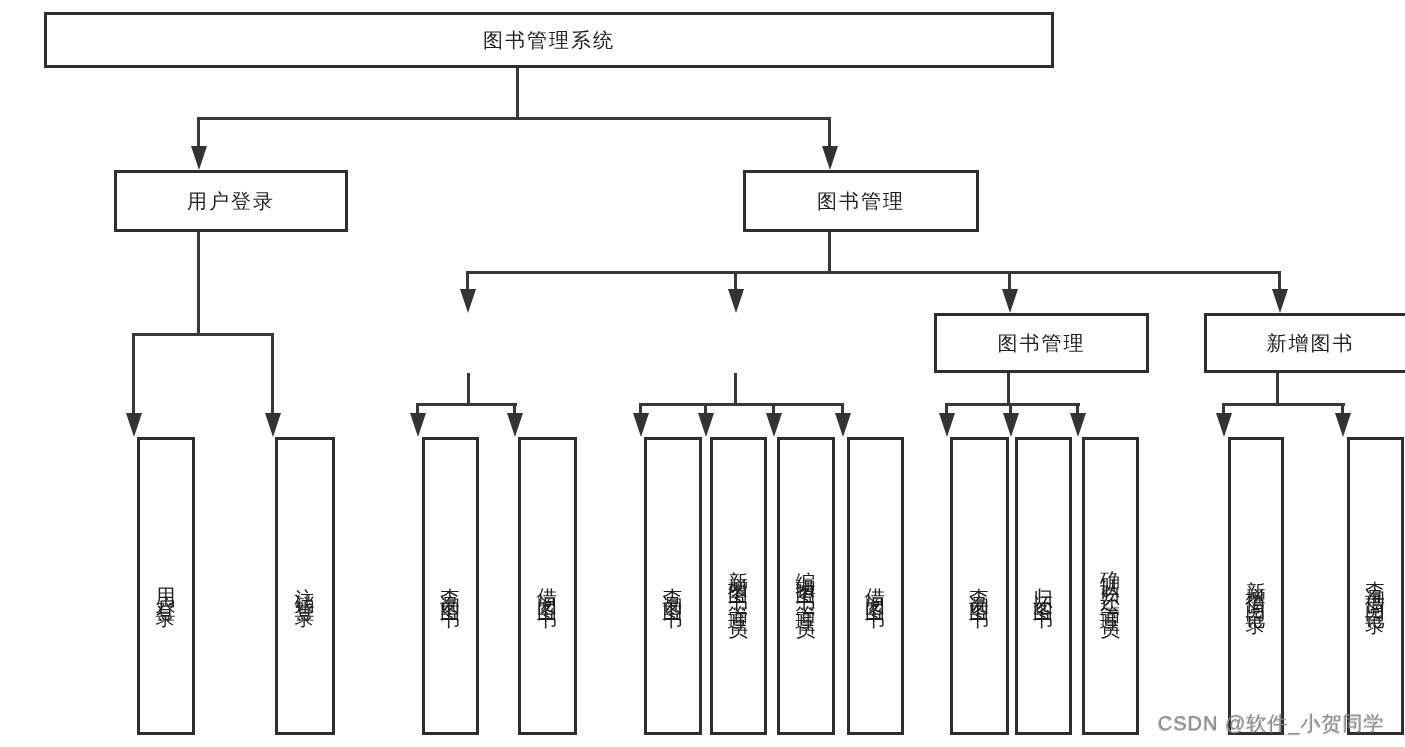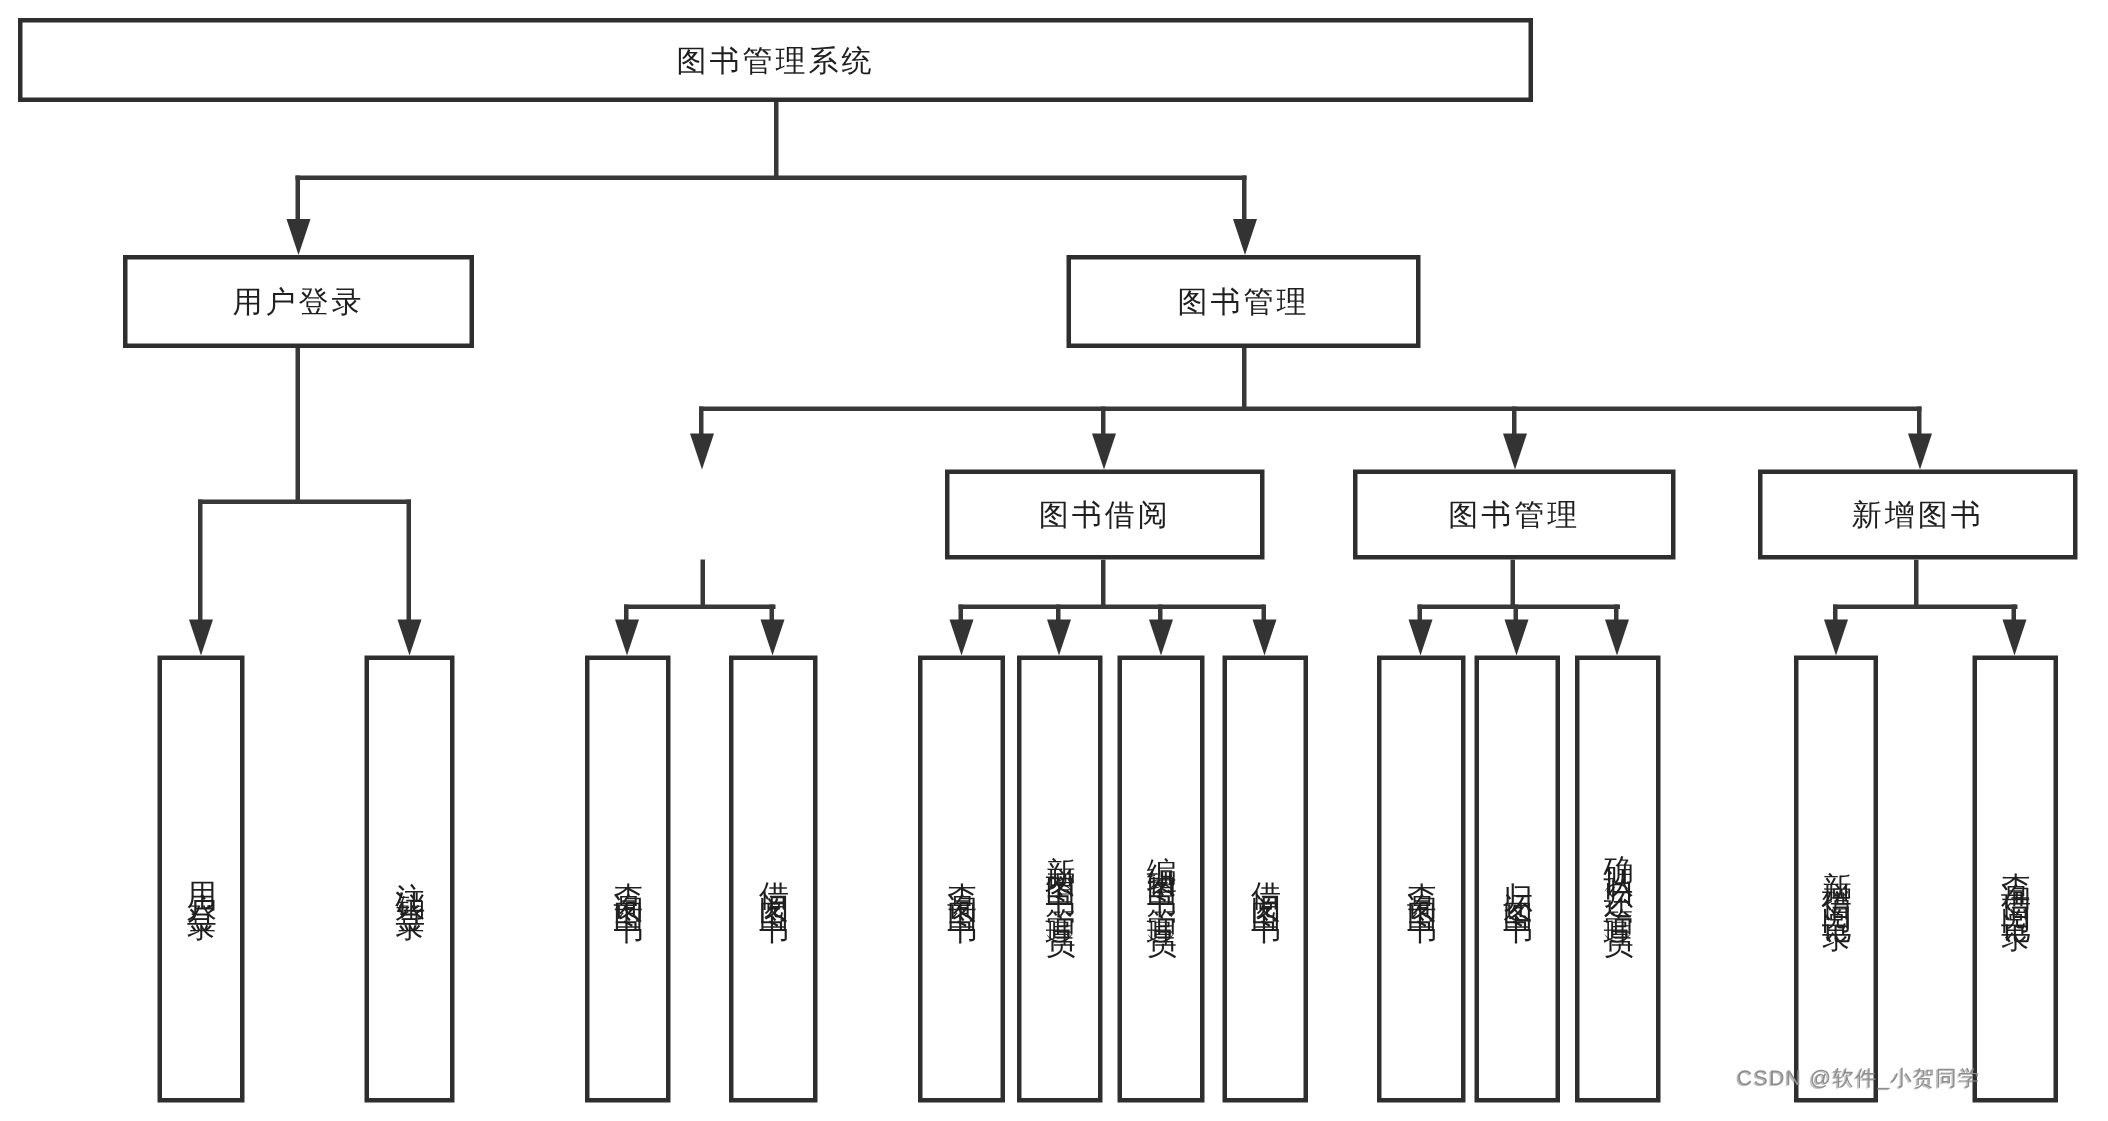--- a/index.html
+++ b/index.html
@@ -15,20 +15,21 @@
     box-sizing:border-box;
     border:3px solid #2e2e2e;
     background:#ffffff;
     display:flex;
     align-items:center;
     justify-content:center;
     color:#1f1f1f;
     font-size:20px;
     letter-spacing:2px;
     z-index:2;
+    margin-left:32px;
   }
   .node.leaf{
     font-size:20px;
     letter-spacing:0;
   }
   .vtext{
     writing-mode:vertical-rl;
     text-orientation:mixed;
     line-height:1;
     letter-spacing:7px;
@@ -46,21 +47,21 @@
     width:0;height:0;
     border-left:8px solid transparent;
     border-right:8px solid transparent;
     border-top:24px solid #333333;
     z-index:1;
   }
   .watermark{
     position:absolute;
     left:1158px;top:710px;
     width:247px;
-    font-size:14px;
+    font-size:20px;
     color:#8e8e8e;
     text-shadow:-1px 1px 0 rgba(70,70,70,0.35);
     letter-spacing:1px;
     z-index:3;
     white-space:nowrap;
   }
 </style>
 </head>
 <body>
 
@@ -70,23 +71,20 @@
     <span>图书管理系统</span>
   </div>
 
   <div class="node" style="left:82px;top:170px;width:234px;height:62px;">
     <span>用户登录</span>
   </div>
   <div class="node" style="left:711px;top:170px;width:236px;height:62px;">
     <span>图书管理</span>
   </div>
 
-  <div class="node" style="left:630px;top:313px;width:213px;height:60px;">
-    <span>图书借阅</span>
-  </div>
   <div class="node" style="left:902px;top:313px;width:215px;height:60px;">
     <span>图书管理</span>
   </div>
   <div class="node" style="left:1172px;top:313px;width:213px;height:60px;">
     <span>新增图书</span>
   </div>
 
   <div class="node leaf" style="left:105px;top:437px;width:58px;height:298px;">
     <span class="vtext">用户登录</span>
   </div>

